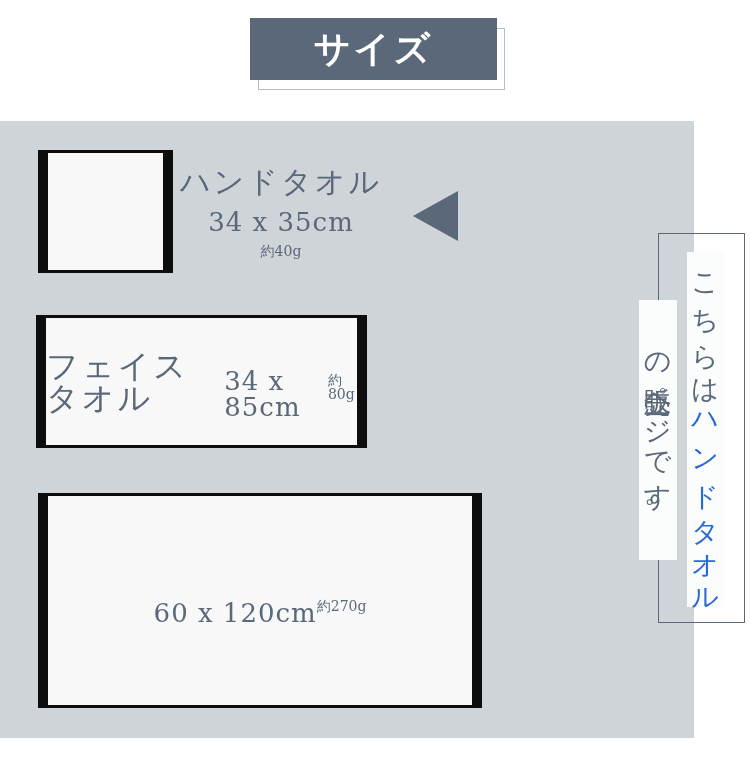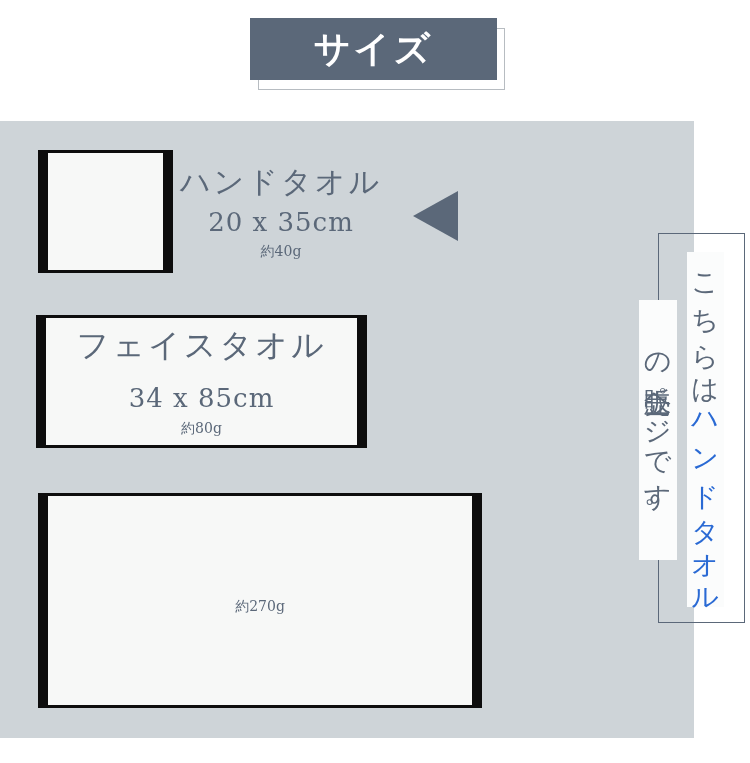--- a/index.html
+++ b/index.html
@@ -41,22 +41,22 @@
     position:absolute;left:0;top:121px;width:694px;height:617px;
     background:var(--panel-bg);
   }
 
   
   .towel{
     position:absolute;
     background:var(--towel-bg);
     border-style:solid;border-color:var(--towel-edge);
     border-width:3px 10px;
-    display:flex;flex-direction:column;align-items:center;justify-content:center;
-    text-align:right;
+    display:flex;align-items:center;justify-content:center;
+    text-align:left;
   }
   .towel-hand{left:38px;top:29px;width:135px;height:123px;}
   .towel-face{left:36px;top:194px;width:331px;height:133px;}
   .towel-bath{left:38px;top:372px;width:444px;height:215px;}
 
   .towel-name{font-size:32px;letter-spacing:3px;line-height:1;}
   .towel-size{font-size:26px;letter-spacing:1px;line-height:1;margin-top:24px;}
   .towel-weight{font-size:14px;line-height:1;margin-top:10px;}
 
   
@@ -109,32 +109,33 @@
   <div class="title-shadow"></div>
   <div class="title-box">
     <span>サイズ</span>
   </div>
 
   <div class="panel">
 
     <div class="towel towel-hand"></div>
     <div class="hand-label">
       <div class="towel-name">ハンドタオル</div>
-      <div class="towel-size">20 x 35cm</div>
+      <div class="towel-size">34 x 35cm</div>
       <div class="towel-weight">約40g</div>
     </div>
     <div class="pointer"></div>
 
     <div class="towel towel-face">
       <div class="towel-name">フェイスタオル</div>
       <div class="towel-size">34 x 85cm</div>
       <div class="towel-weight">約80g</div>
     </div>
 
     <div class="towel towel-bath">
+      <div class="towel-size">60 x 120cm</div>
       <div class="towel-weight">約270g</div>
     </div>
 
     <div class="note-frame"></div>
     <div class="note-strip note-strip-1">
       <div class="vtext">
         <span>こちらは</span><span class="note-highlight">ハンドタオル</span>
       </div>
     </div>
     <div class="note-strip note-strip-2">

